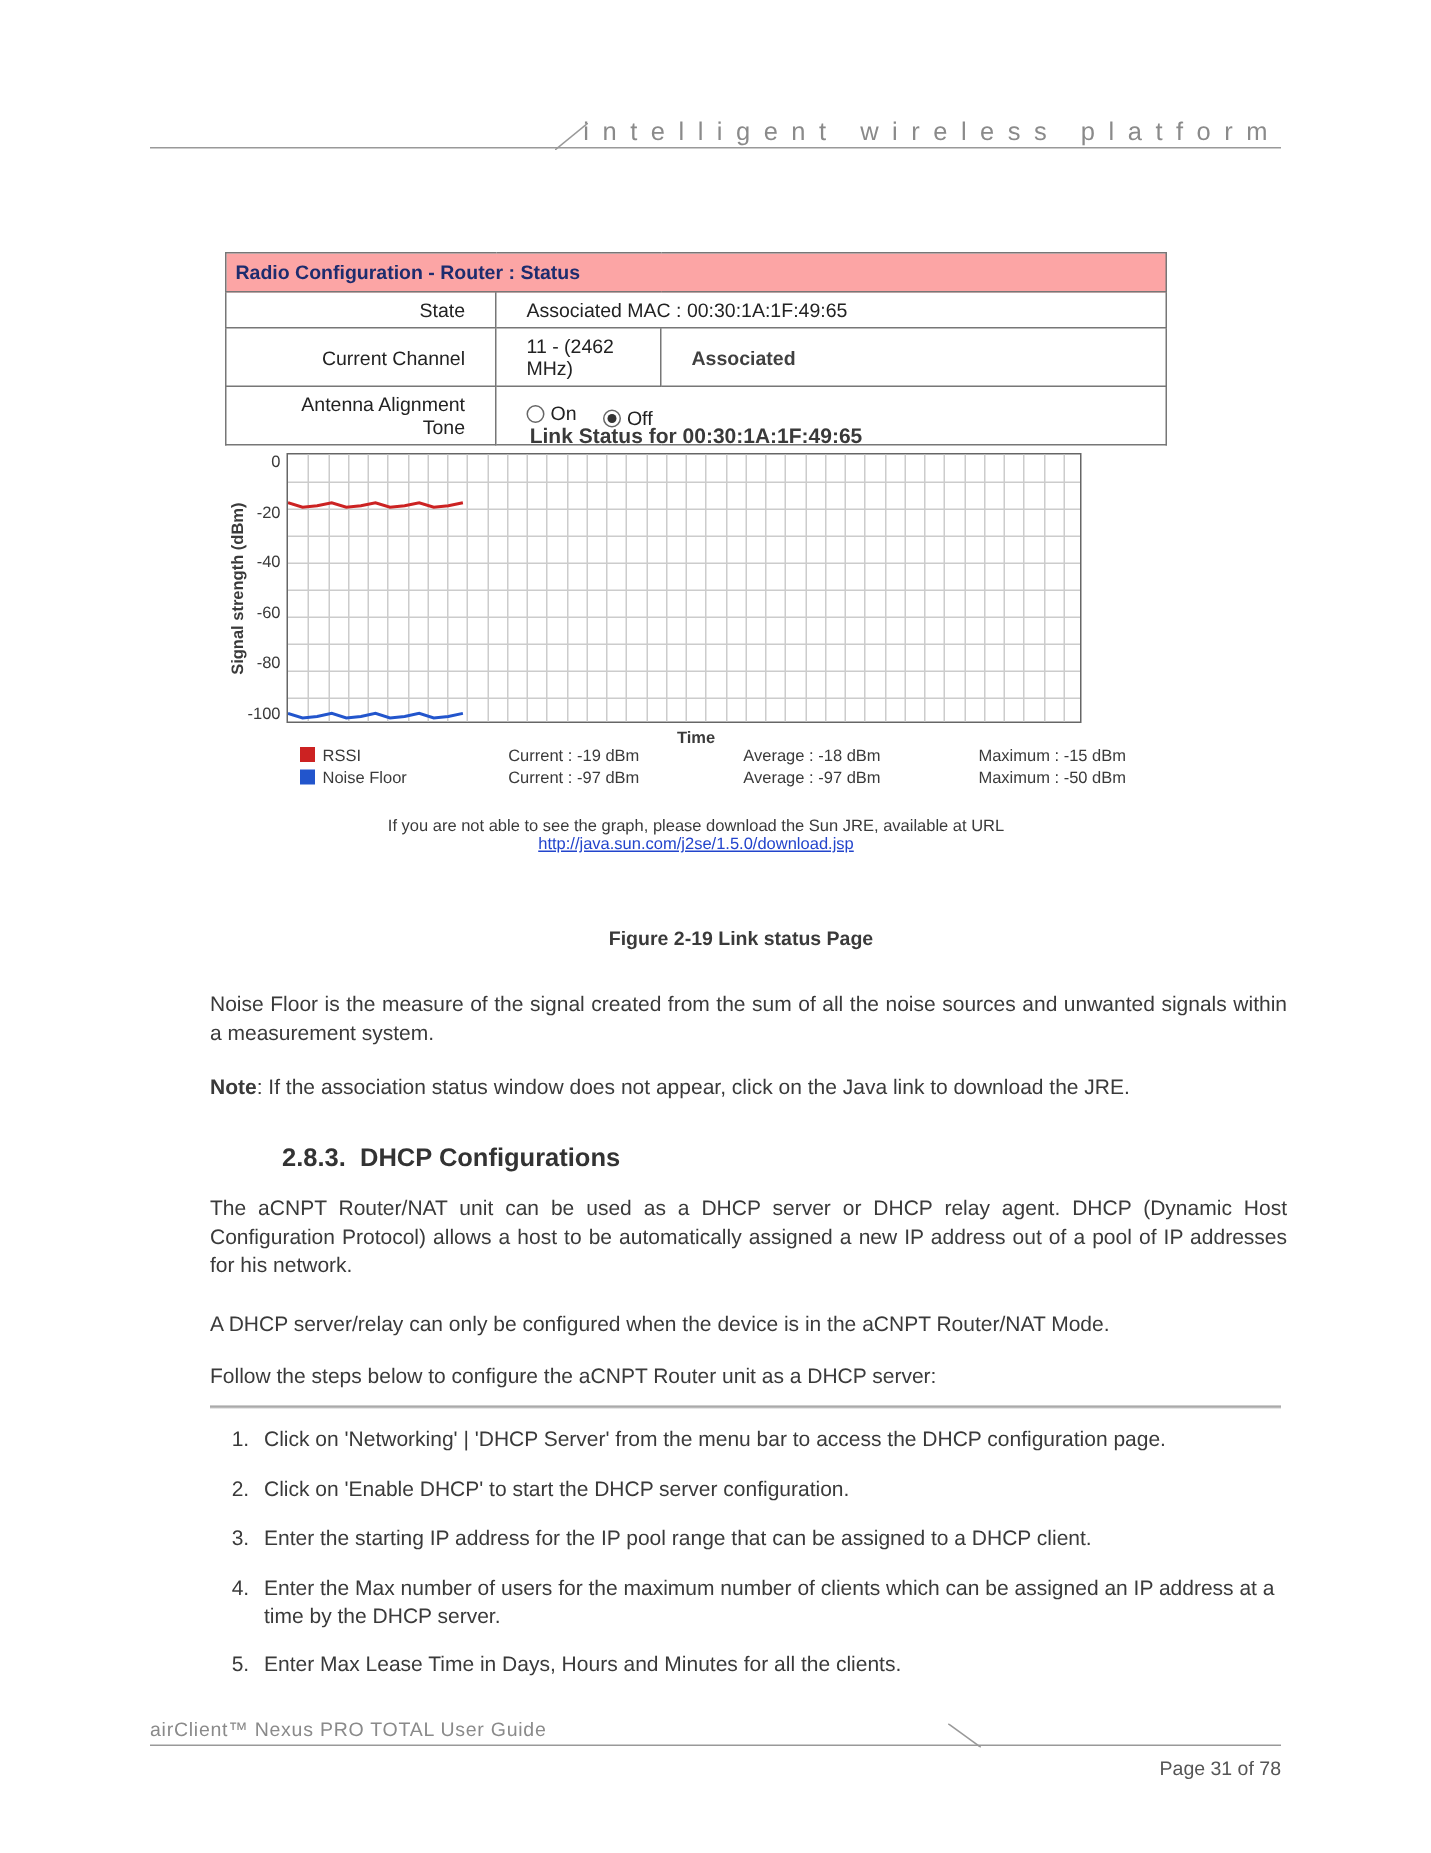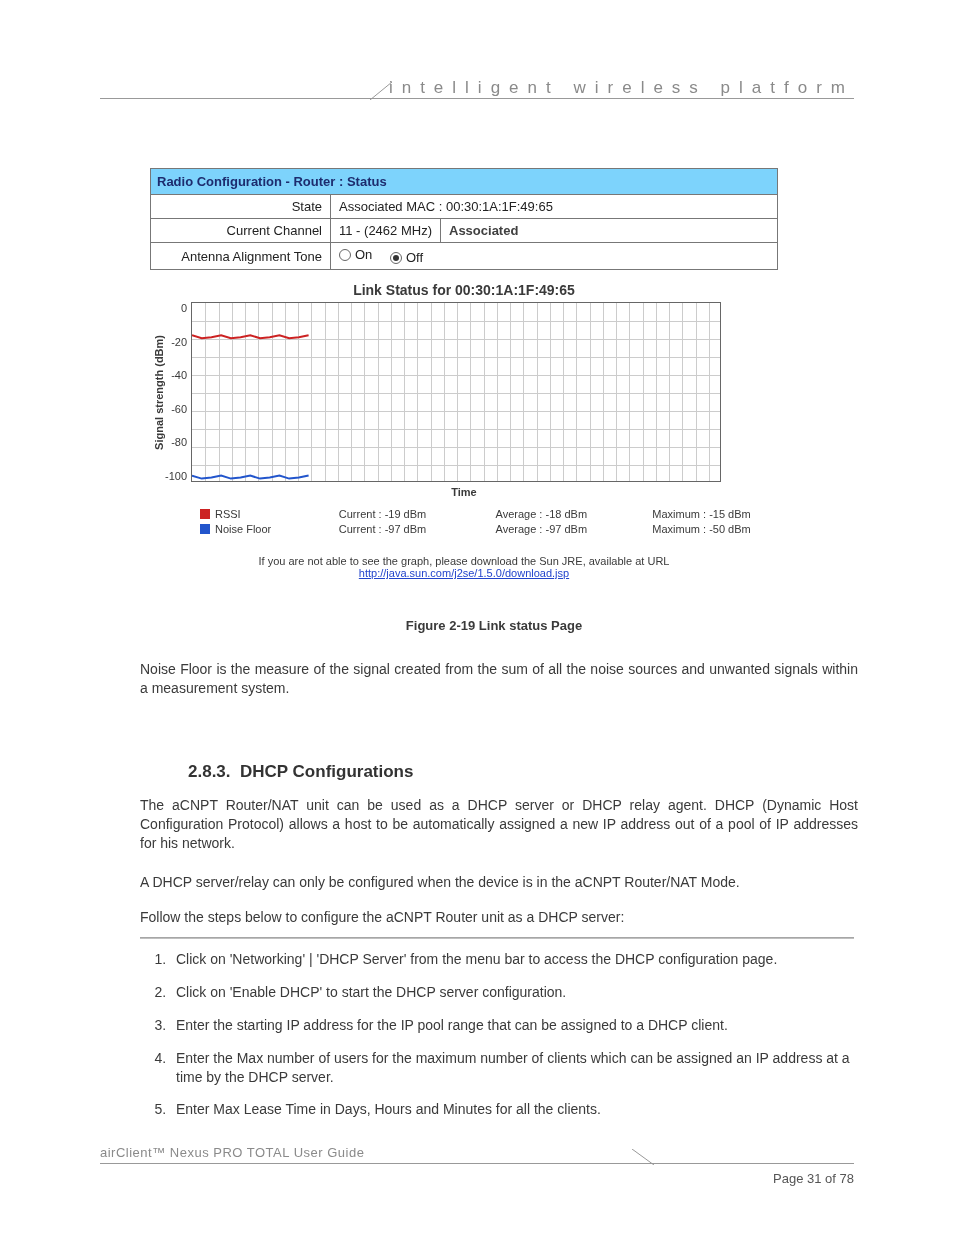--- a/index.html
+++ b/index.html
@@ -49,24 +49,24 @@
     left: 150px;
     width: 628px;
     border-collapse: collapse;
     font-size: 13px;
     font-family: Verdana, Tahoma, sans-serif;
     color: #222;
     table-layout: fixed;
   }
   .config-table td, .config-table th {
     border: 1px solid #777;
-    padding: 4px 8px;
+    padding: 4px 20px;
   }
   .config-table thead th {
-    background: #7dd3fc;
+    background: #fca5a5;
     color: #1d2c6e;
     font-weight: bold;
     text-align: left;
     padding: 5px 6px;
   }
   .config-table .label-cell { text-align: right; width: 180px; }
   .assoc-text { color: #404040; font-weight: 600; }
   .radio-wrap { display: inline-flex; align-items: center; gap: 4px; margin-right: 14px; }
   .radio-dot {
     width: 12px; height: 12px; border: 1px solid #666; border-radius: 50%;
@@ -128,21 +128,21 @@
   .plot svg { position: absolute; inset: 0; }
   .xlabel {
     text-align: center;
     font-size: 11px;
     font-weight: bold;
     margin-top: 4px;
     font-family: Verdana, Tahoma, sans-serif;
   }
   
   .stats {
-    margin-top: 10px;
+    margin-top: 0;
     font-size: 11px;
     font-family: Verdana, Tahoma, sans-serif;
     padding-left: 50px;
   }
   .stats-row {
     display: flex;
     gap: 40px;
     margin-bottom: 3px;
   }
   .stats-row > div { white-space: nowrap; }
@@ -380,20 +380,23 @@
     </div>
     <div class="jre-note">
       <span>If you are not able to see the graph, please download the Sun JRE, available at URL</span><br>
       <a>http://java.sun.com/j2se/1.5.0/download.jsp</a>
     </div>
   </div>
 
   <div class="figcap">Figure 2-19 Link status Page</div>
 
   <div class="body-block p1">Noise Floor is the measure of the signal created from the sum of all the noise sources and unwanted signals within a measurement system.</div>
+  <div class="body-block p2">
+    <b>Note</b><span>:   If the association status window does not appear, click on the Java link to download the JRE.</span>
+  </div>
   <div class="h2">
     <span>2.8.3.</span>&nbsp;
     <span>DHCP Configurations</span>
   </div>
   <div class="body-block p3">The aCNPT Router/NAT unit can be used as a DHCP server or DHCP relay agent. DHCP (Dynamic Host Configuration Protocol) allows a host to be automatically assigned a new IP address out of a pool of IP addresses for his network.</div>
   <div class="body-block p5">Follow the steps below to configure the aCNPT Router unit as a DHCP server:</div>
   <div class="body-block p4">A DHCP server/relay can only be configured when the device is in the aCNPT Router/NAT Mode.</div>
   <div class="hr"></div>
   <ol class="ol">
     <li>Click on 'Networking' | 'DHCP Server' from the menu bar to access the DHCP configuration page.</li>

